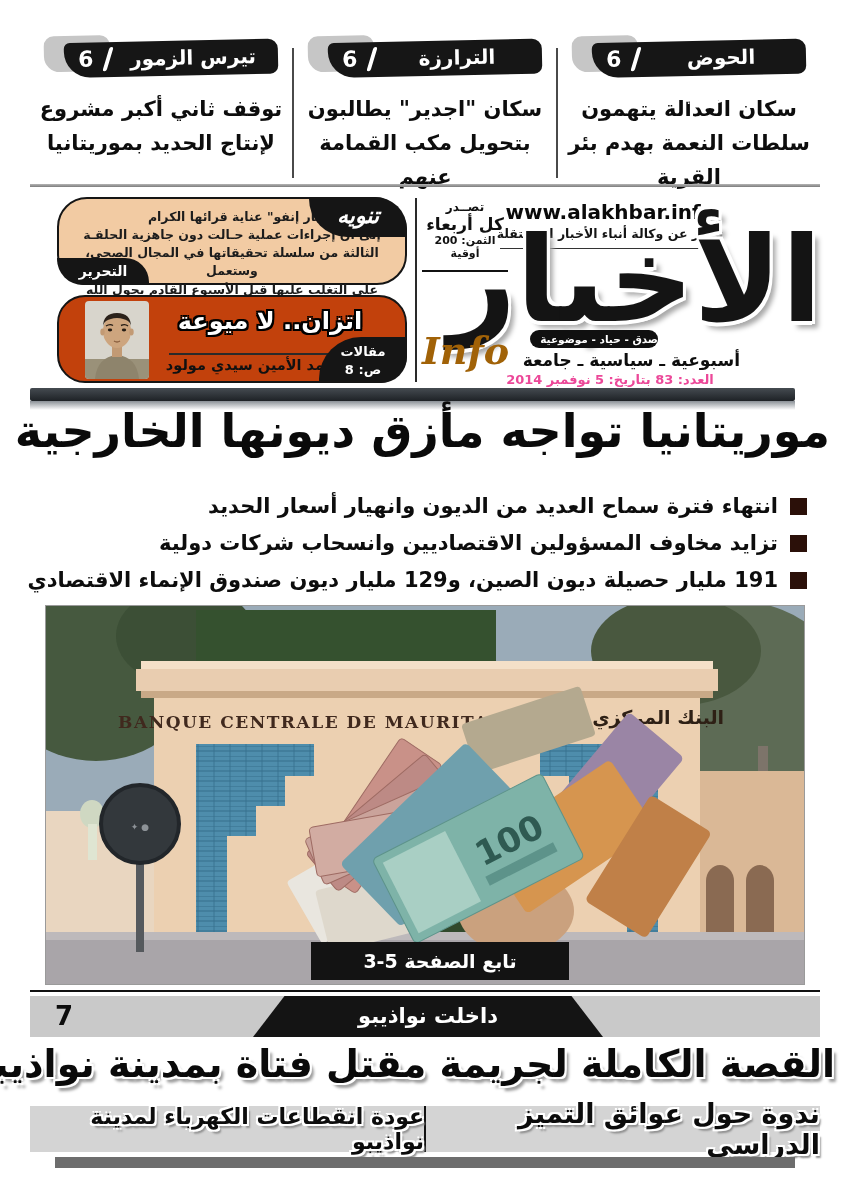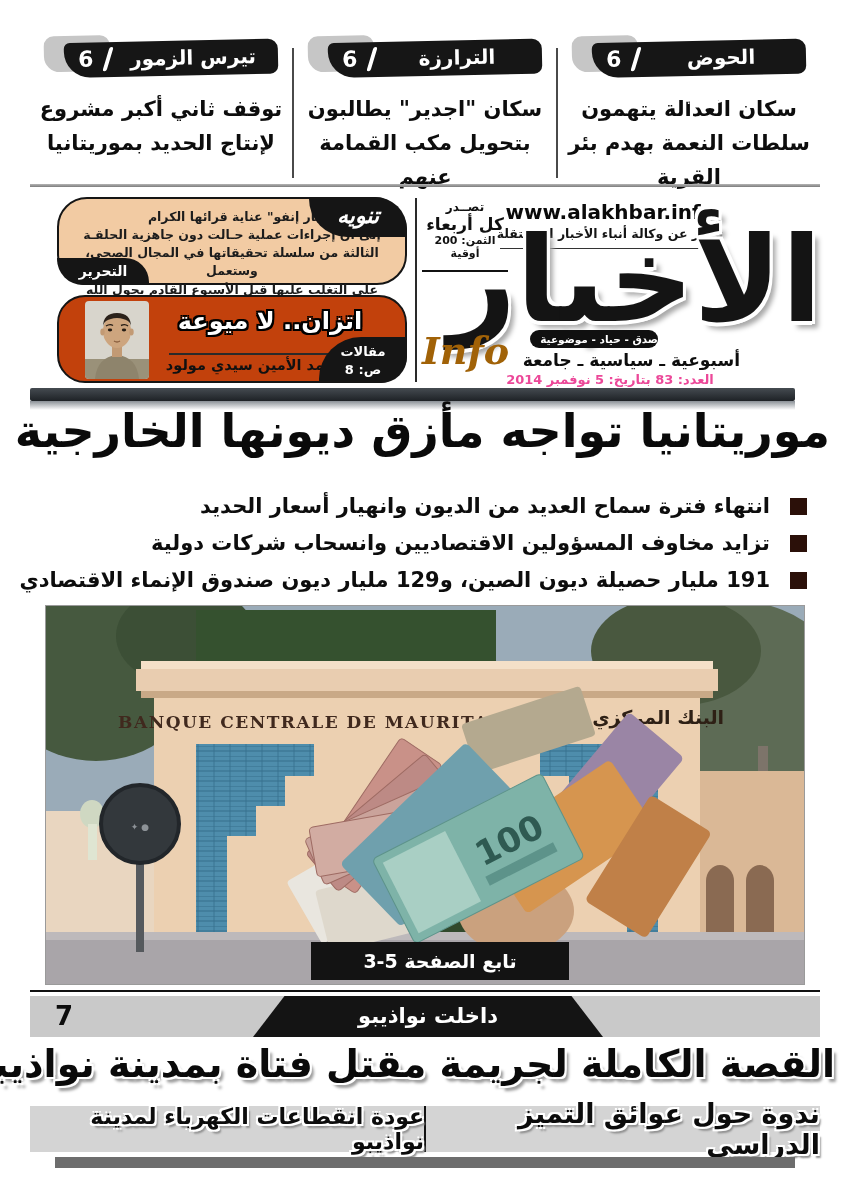--- a/index.html
+++ b/index.html
@@ -56,21 +56,21 @@
   .card-author { position:absolute; left:96px; top:60px; width:200px; text-align:center; font-size:14.5px; font-weight:bold; color:#111; }
   .card-corner { position:absolute; bottom:-2px; right:-2px; width:88px; height:46px; background:#151515; border-radius:42px 0 26px 0; color:#fff; font-weight:bold; font-size:13px; text-align:center; padding-top:6px; line-height:1.35; }
 
   
   .rule-2 { position:absolute; top:388px; left:30px; width:765px; height:13px; background:linear-gradient(#454b51,#1e2226); border-radius:2px; }
   .rule-2-fade { position:absolute; top:401px; left:30px; width:765px; height:9px; background:linear-gradient(#8a9096,#ffffff); }
 
   
   .lead-headline { position:absolute; top:404px; left:20px; width:810px; text-align:left; font-size:46px; font-weight:bold; color:#0a0a0a; white-space:nowrap; }
   .bullets { position:absolute; top:494px; right:42px; left:30px; }
-  .bullet-row { display:flex; direction:rtl; align-items:center; margin-bottom:13px;gap:8px; }
+  .bullet-row { display:flex; direction:rtl; align-items:center; margin-bottom:13px; }
   .bullet-sq { width:17px; height:17px; background:#2b1009; margin-left:12px; flex:0 0 auto; }
   .bullet-text { font-size:21px; font-weight:bold; color:#0d0d0d; white-space:nowrap; }
 
   
   .photo { position:absolute; top:605px; left:45px; width:760px; height:380px; border:1px solid #9a9a9a; }
 
   
   .nd-topline { position:absolute; top:990px; left:30px; width:790px; height:2px; background:#111; }
   .nd-strip { position:absolute; top:996px; left:30px; width:790px; height:41px; background:#c9c9c9; }
   .nd-pageno { position:absolute; left:25px; top:5px; font-size:26px; font-weight:bold; color:#0d0d0d; }

